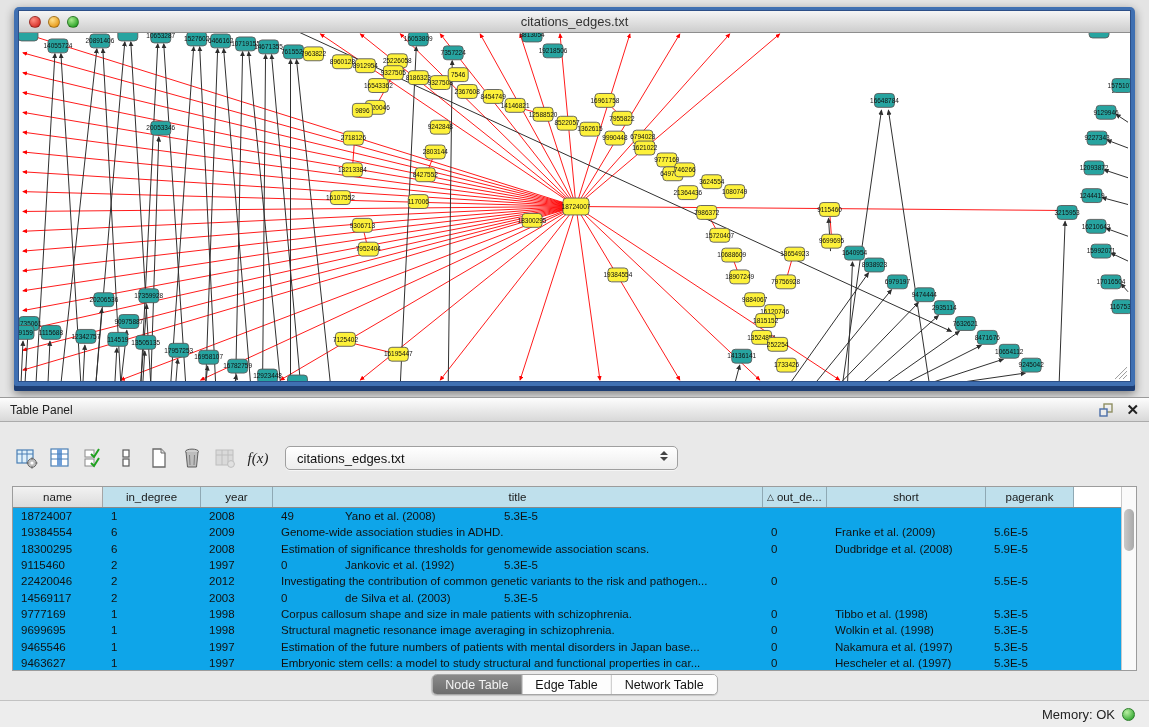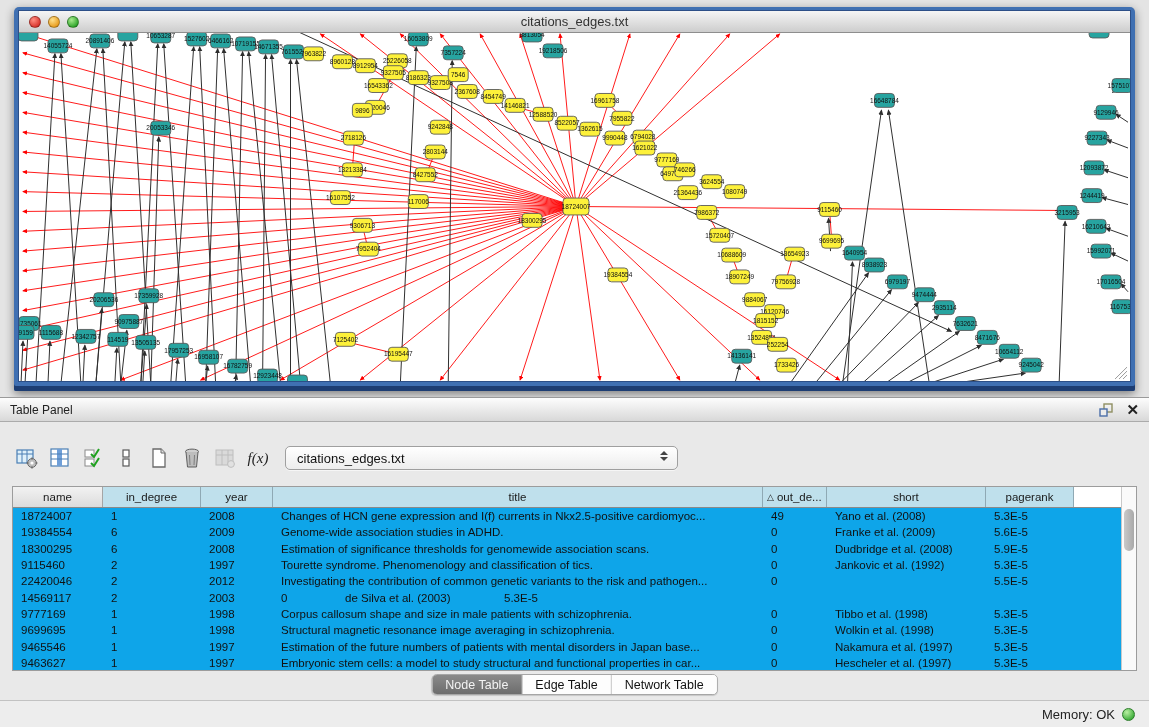--- a/index.html
+++ b/index.html
@@ -537,21 +537,20 @@
         <div class="th" style="width: 88px;">
           <span>pagerank</span>
         </div>
         <div class="th filler"></div>
       </div>
     <div class="tbody" id="tbody">
         <div class="tr">
           <div class="td" style="width: 90px;">18724007</div>
           <div class="td" style="width: 98px;">1</div>
           <div class="td" style="width: 72px;">2008</div>
-          <div class="td" style="width: 490px;">Changes of HCN gene expression and I(f) currents in Nkx2.5-positive cardiomyoc...</div>
           <div class="td" style="width: 64px;">49</div>
           <div class="td" style="width: 159px;">Yano et al. (2008)</div>
           <div class="td" style="width: 88px;">5.3E-5</div>
         </div>
         <div class="tr">
           <div class="td" style="width: 90px;">19384554</div>
           <div class="td" style="width: 98px;">6</div>
           <div class="td" style="width: 72px;">2009</div>
           <div class="td" style="width: 490px;">Genome-wide association studies in ADHD.</div>
           <div class="td" style="width: 64px;">0</div>
@@ -564,21 +563,20 @@
           <div class="td" style="width: 72px;">2008</div>
           <div class="td" style="width: 490px;">Estimation of significance thresholds for genomewide association scans.</div>
           <div class="td" style="width: 64px;">0</div>
           <div class="td" style="width: 159px;">Dudbridge et al. (2008)</div>
           <div class="td" style="width: 88px;">5.9E-5</div>
         </div>
         <div class="tr">
           <div class="td" style="width: 90px;">9115460</div>
           <div class="td" style="width: 98px;">2</div>
           <div class="td" style="width: 72px;">1997</div>
-          <div class="td" style="width: 490px;">Tourette syndrome. Phenomenology and classification of tics.</div>
           <div class="td" style="width: 64px;">0</div>
           <div class="td" style="width: 159px;">Jankovic et al. (1992)</div>
           <div class="td" style="width: 88px;">5.3E-5</div>
         </div>
         <div class="tr">
           <div class="td" style="width: 90px;">22420046</div>
           <div class="td" style="width: 98px;">2</div>
           <div class="td" style="width: 72px;">2012</div>
           <div class="td" style="width: 490px;">Investigating the contribution of common genetic variants to the risk and pathogen...</div>
           <div class="td" style="width: 64px;">0</div>

